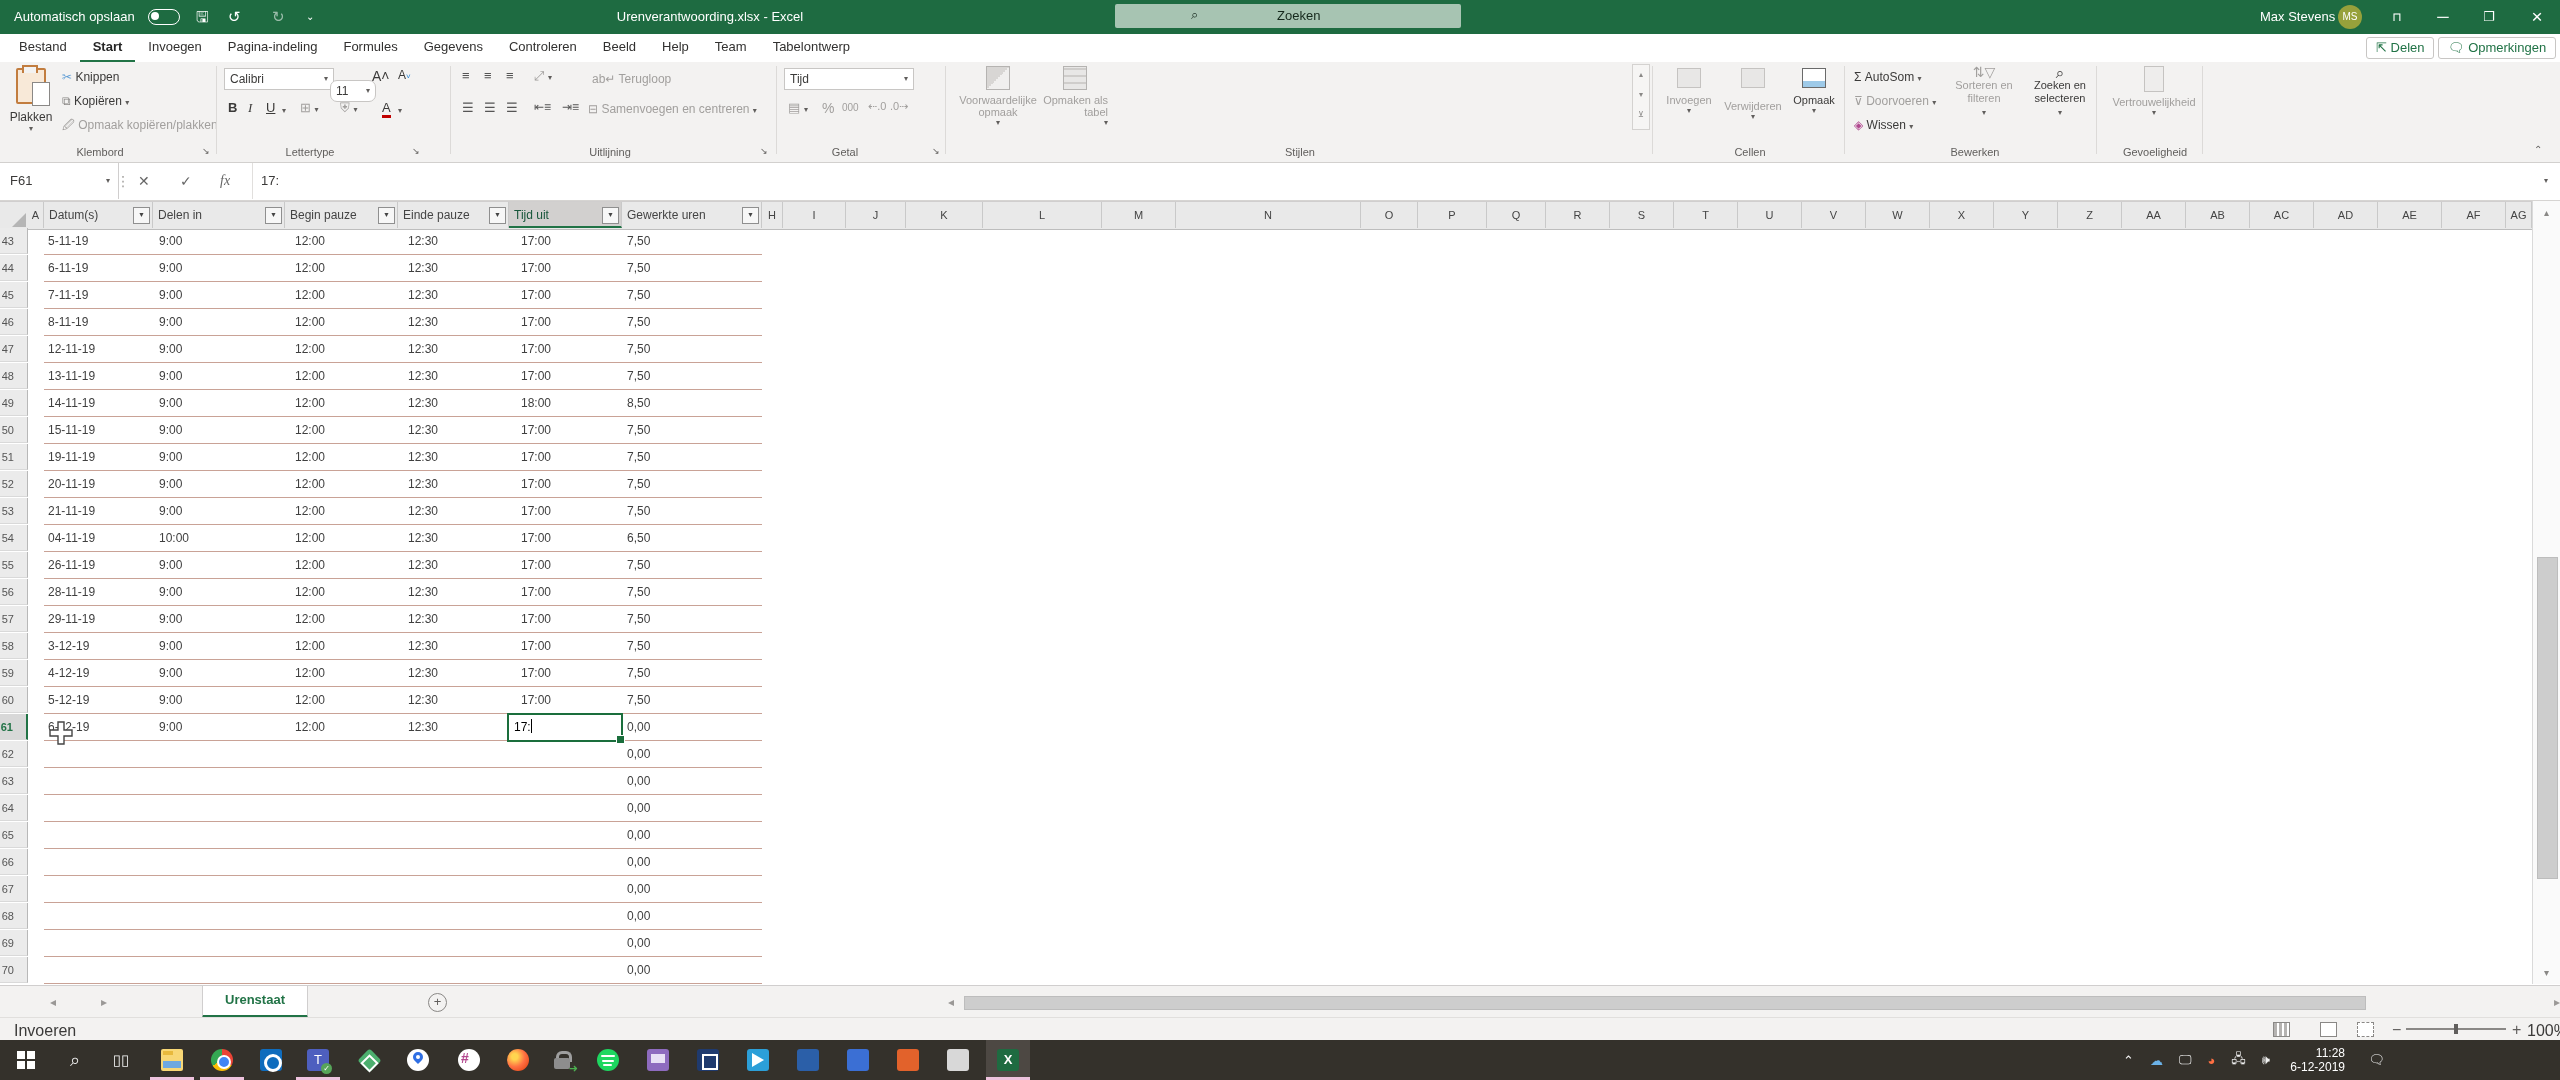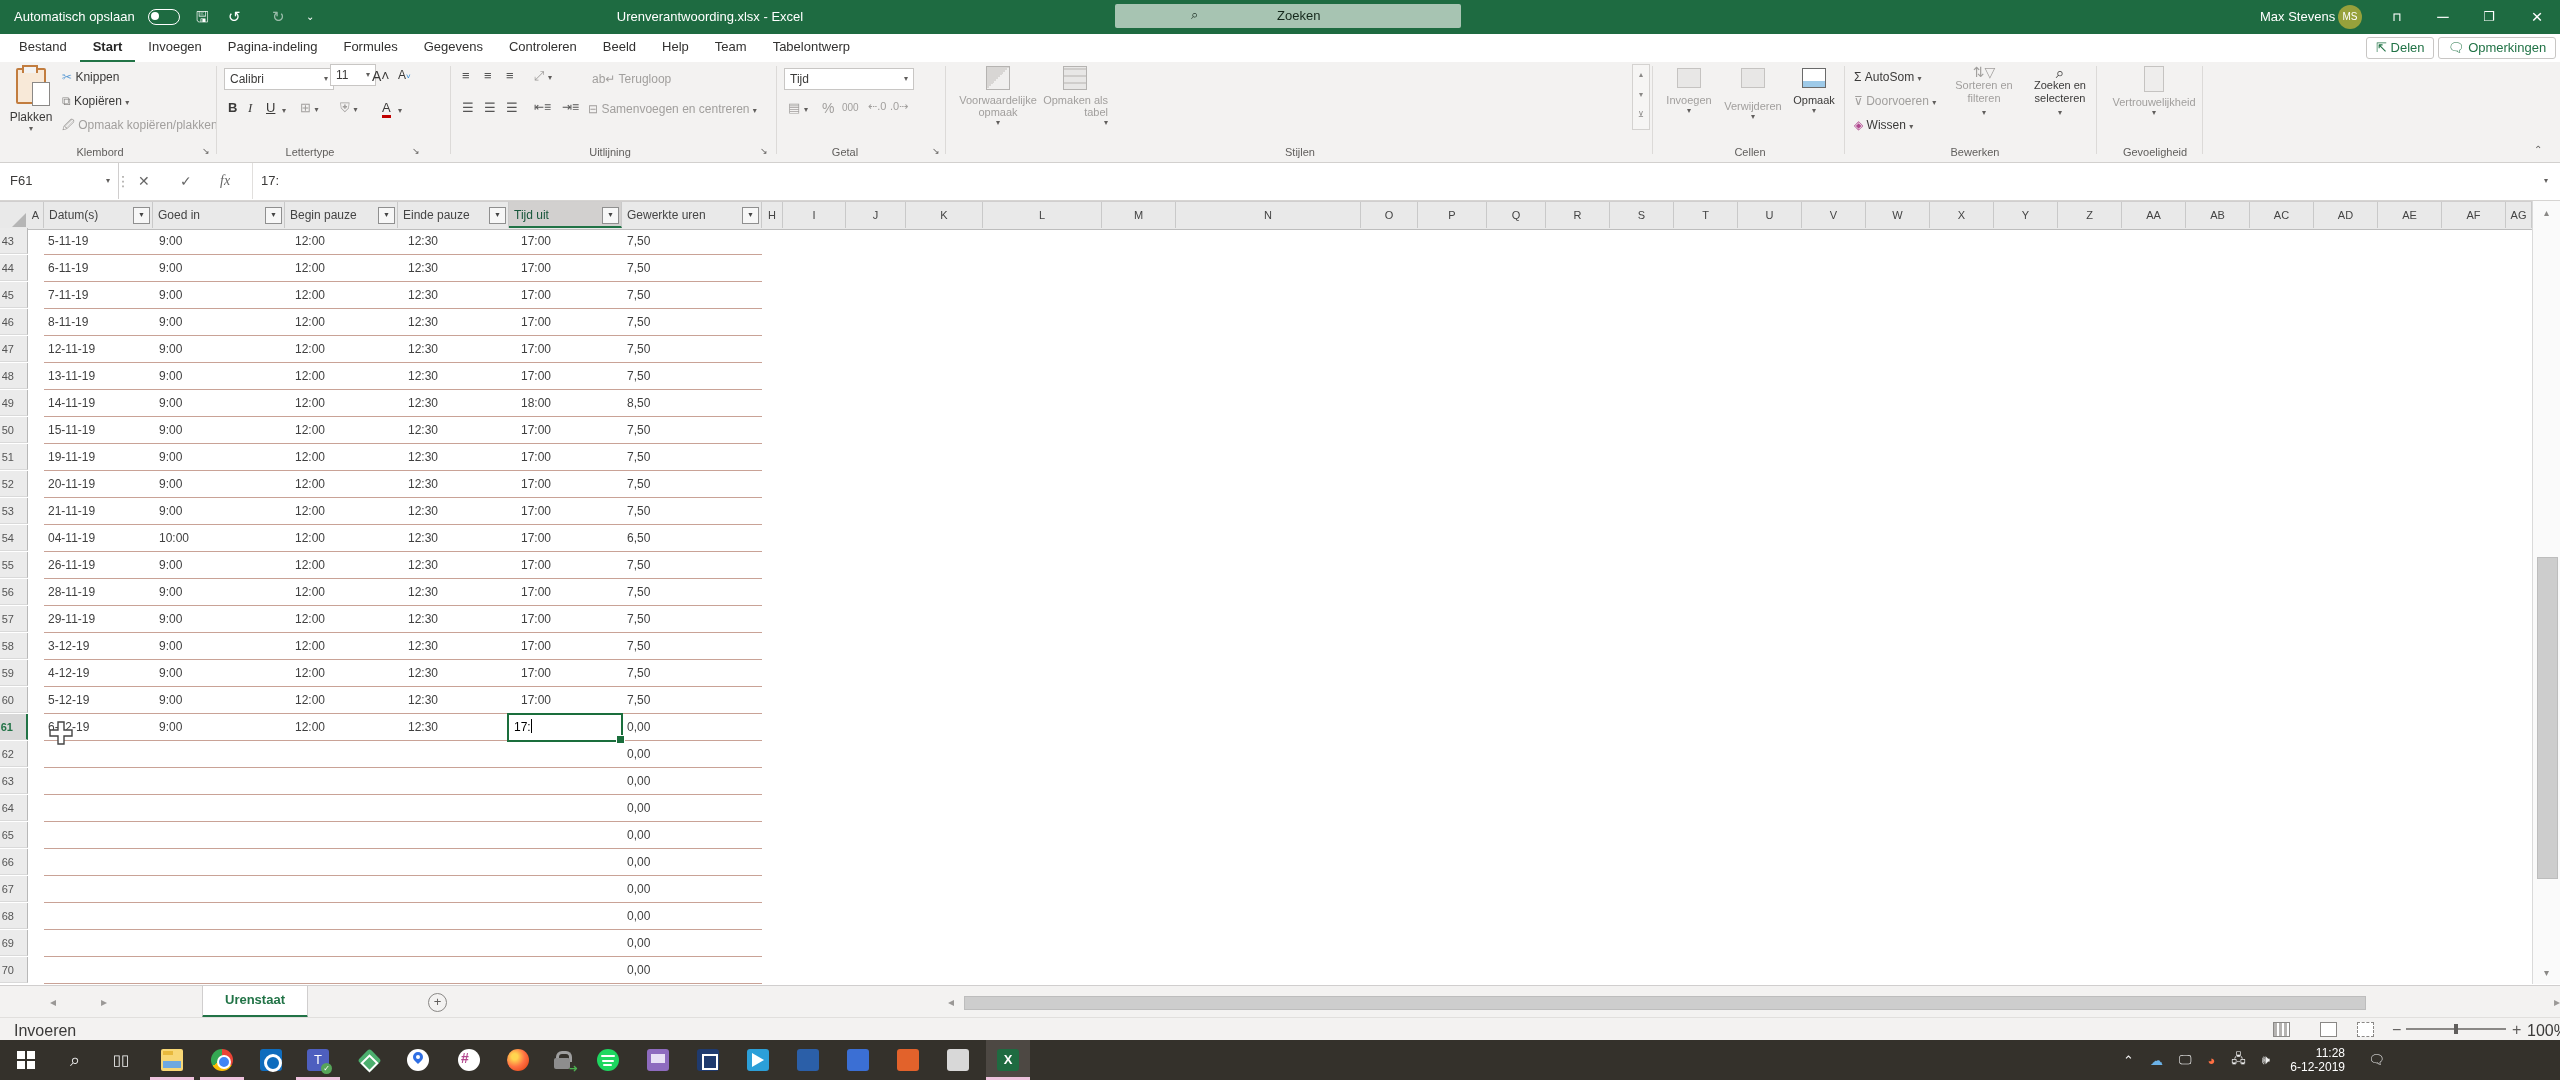--- a/index.html
+++ b/index.html
@@ -134,21 +134,21 @@
       <div class="ddarrow">▾</div>
     </div>
     <div class="abs minirow" style="left:62px;top:8px;"><span style="color:#5b9bd5;">✂</span> <span>Knippen</span></div>
     <div class="abs minirow" style="left:62px;top:32px;"><span style="color:#8a8886;">⧉</span> <span>Kopiëren</span> <span class="ddarrow">▾</span></div>
     <div class="abs minirow gray" style="left:62px;top:56px;"><span>🖉</span> <span>Opmaak kopiëren/plakken</span></div>
     <div class="abs glabel" style="left:40px;width:120px;">Klembord</div>
     <span class="abs launcher" style="left:202px;">↘</span>
     <div class="abs gsep" style="left:216px;"></div>
 
     <div class="abs combo" style="left:224px;top:6px;width:98px;"><span>Calibri</span><span class="ddarrow" style="float:right;">▾</span></div>
-    <div class="abs combo" style="left:330px;top:2px;width:34px;"><span>11</span><span class="ddarrow" style="float:right;">▾</span></div>
+    <div class="abs combo" style="left:330px;top:18px;width:34px;border-radius:7px;"><span>11</span><span class="ddarrow" style="float:right;">▾</span></div>
     <span class="abs" style="left:372px;top:6px;font-size:14px;">A˄</span>
     <span class="abs" style="left:398px;top:6px;font-size:12px;">A<span style="color:#2b88d8;font-size:8px;">˅</span></span>
     <span class="abs" style="left:228px;top:38px;font-weight:bold;font-size:13px;">B</span>
     <span class="abs" style="left:248px;top:38px;font-style:italic;font-size:13px;font-family:'Liberation Serif',serif;">I</span>
     <span class="abs" style="left:266px;top:38px;text-decoration:underline;font-size:13px;">U</span>
     <span class="abs ddarrow" style="left:282px;top:44px;">▾</span>
     <span class="abs gray" style="left:300px;top:38px;font-size:13px;">⊞ <span class="ddarrow">▾</span></span>
     <span class="abs gray" style="left:340px;top:38px;font-size:13px;">⛨ <span class="ddarrow">▾</span></span>
     <span class="abs" style="left:382px;top:38px;font-size:13px;border-bottom:3px solid #c00000;">A</span>
     <span class="abs ddarrow" style="left:398px;top:44px;">▾</span>
@@ -253,21 +253,21 @@
     <div class="abs" style="left:252px;top:0;width:2280px;height:36px;border-left:1px solid #e1dfdd;font-size:13px;line-height:36px;padding-left:8px;"><span>17:</span></div>
     <span class="abs ddarrow" style="left:2544px;top:0;line-height:36px;">▾</span>
   </div>
 
   <div class="abs colheadrow" id="col-head-row">
     <div class="abs" style="left:12px;top:11px;">
         <div class="tri-corner"></div>
       </div>
   <div class="chcell plain" style="left: 28px; width: 15px;">A</div>
       <div class="chcell" style="left: 44px; width: 108px;"><span class="lbl">Datum(s)</span><span class="filterbtn">▼</span></div>
-      <div class="chcell" style="left: 153px; width: 131px;"><span class="lbl">Goed in</span><span class="filterbtn">▼</span></div>
+      <div class="chcell" style="left: 153px; width: 131px;"><span class="lbl">Delen in</span><span class="filterbtn">▼</span></div>
       <div class="chcell" style="left: 285px; width: 112px;"><span class="lbl">Begin pauze</span><span class="filterbtn">▼</span></div>
       <div class="chcell" style="left: 398px; width: 110px;"><span class="lbl">Einde pauze</span><span class="filterbtn">▼</span></div>
       <div class="chcell sel" style="left: 509px; width: 112px;"><span class="lbl">Tijd uit</span><span class="filterbtn">▼</span></div>
       <div class="chcell" style="left: 622px; width: 139px;"><span class="lbl">Gewerkte uren</span><span class="filterbtn">▼</span></div>
       <div class="chcell plain" style="left: 762px; width: 20px;">H</div>
       <div class="chcell plain" style="left: 783px; width: 62px;">I</div>
       <div class="chcell plain" style="left: 846px; width: 59px;">J</div>
       <div class="chcell plain" style="left: 906px; width: 76px;">K</div>
       <div class="chcell plain" style="left: 983px; width: 118px;">L</div>
       <div class="chcell plain" style="left: 1102px; width: 73px;">M</div>

